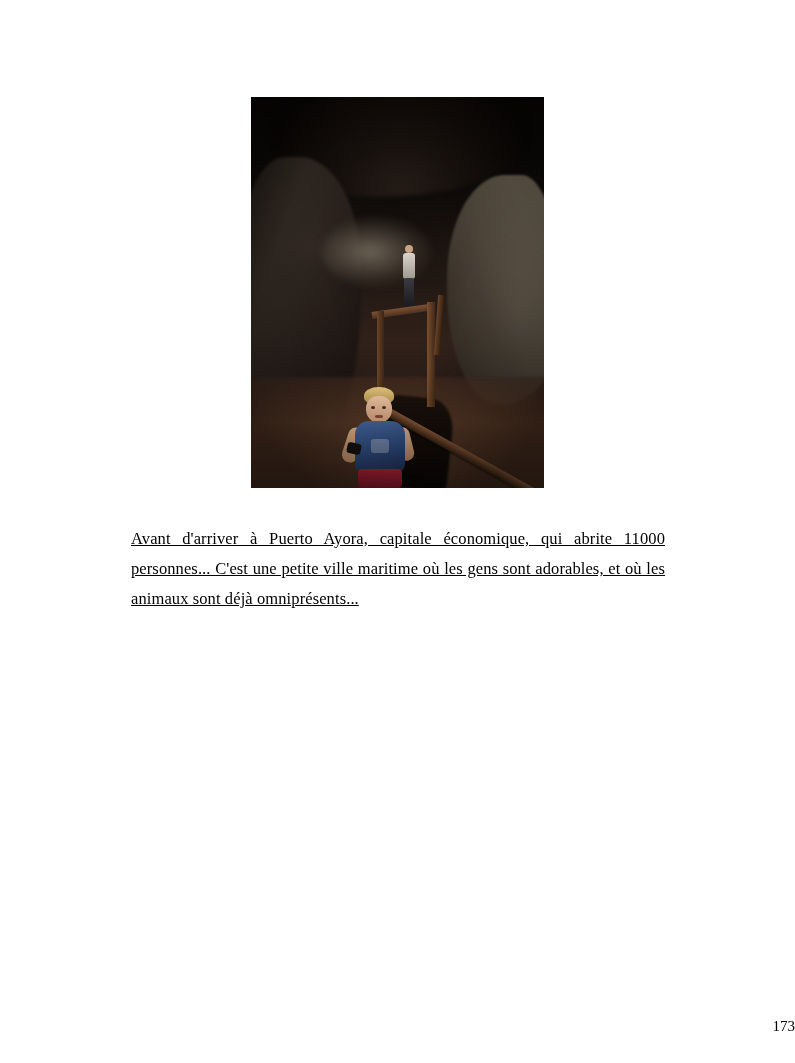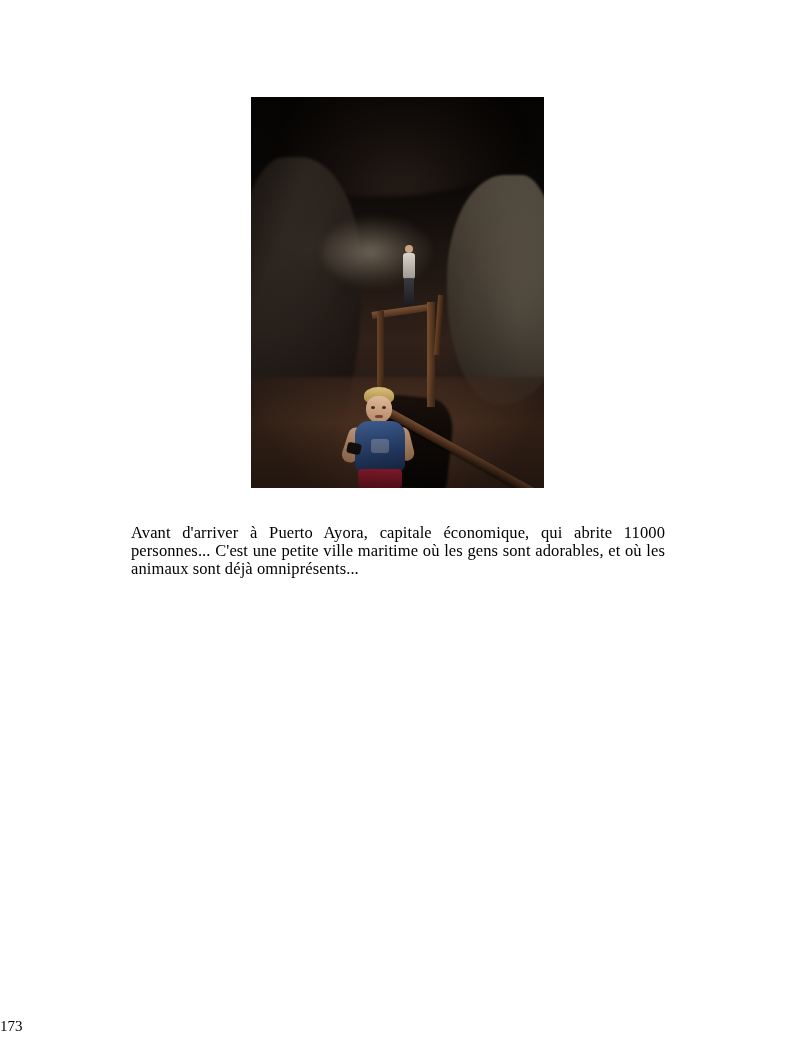--- a/index.html
+++ b/index.html
@@ -288,37 +288,38 @@
     pointer-events: none;
   }
 
   
   .caption {
     position: absolute;
     left: 131px;
     top: 524px;
     width: 534px;
     font-size: 16.5px;
-    line-height: 18px;
+    line-height: 30px;
     text-align: justify;
     text-justify: inter-word;
     color: #000000;
     letter-spacing: 0.1px;
+    text-decoration: underline;
   }
   .caption p {
     margin: 0;
   }
 
   
   .page-number {
     position: absolute;
     left: 0;
     top: 1018px;
     width: 795px;
-    text-align: left;
+    text-align: right;
     font-size: 15px;
     color: #000000;
   }
 </style>
 </head>
 <body>
 
 <div class="page">
 
   <div class="figure">

